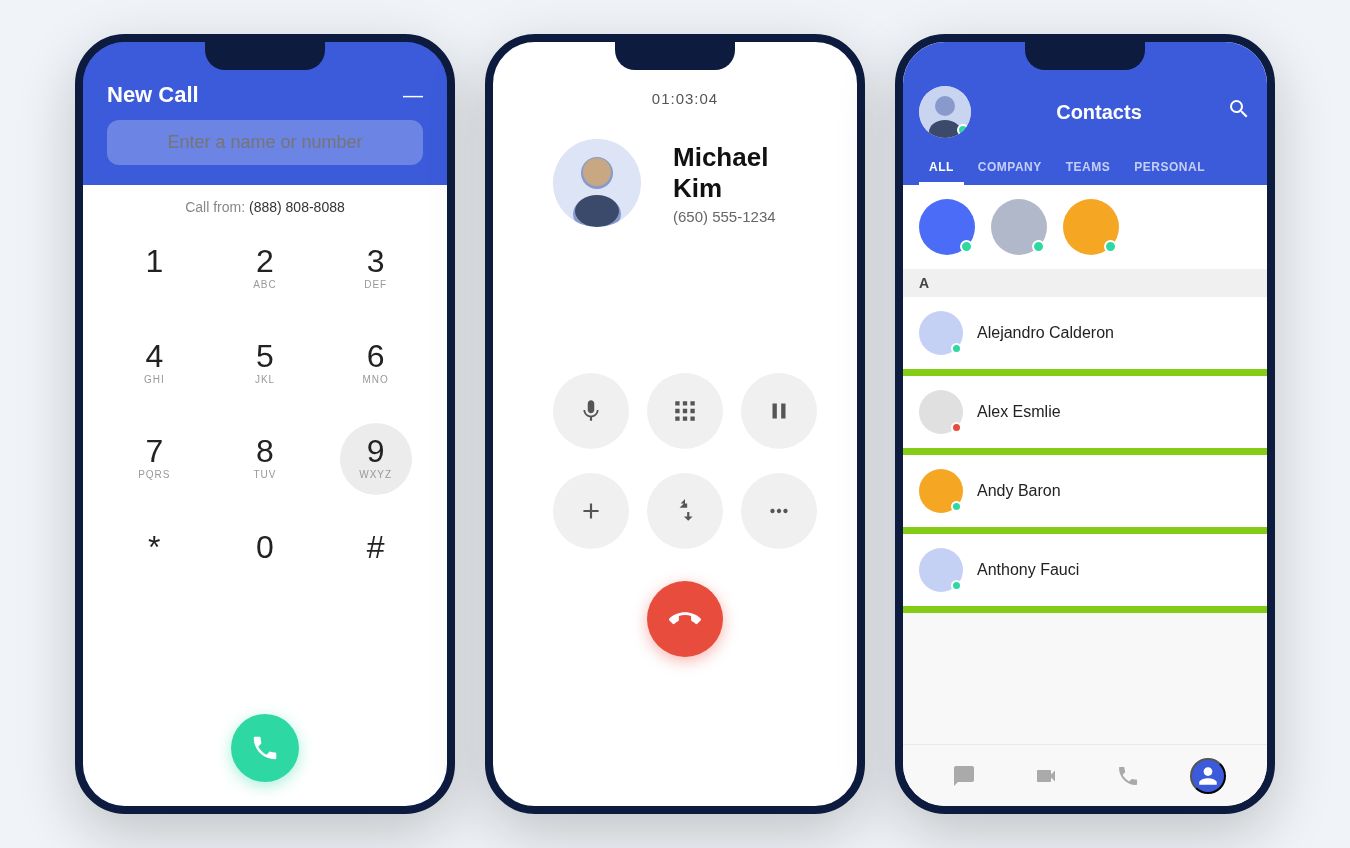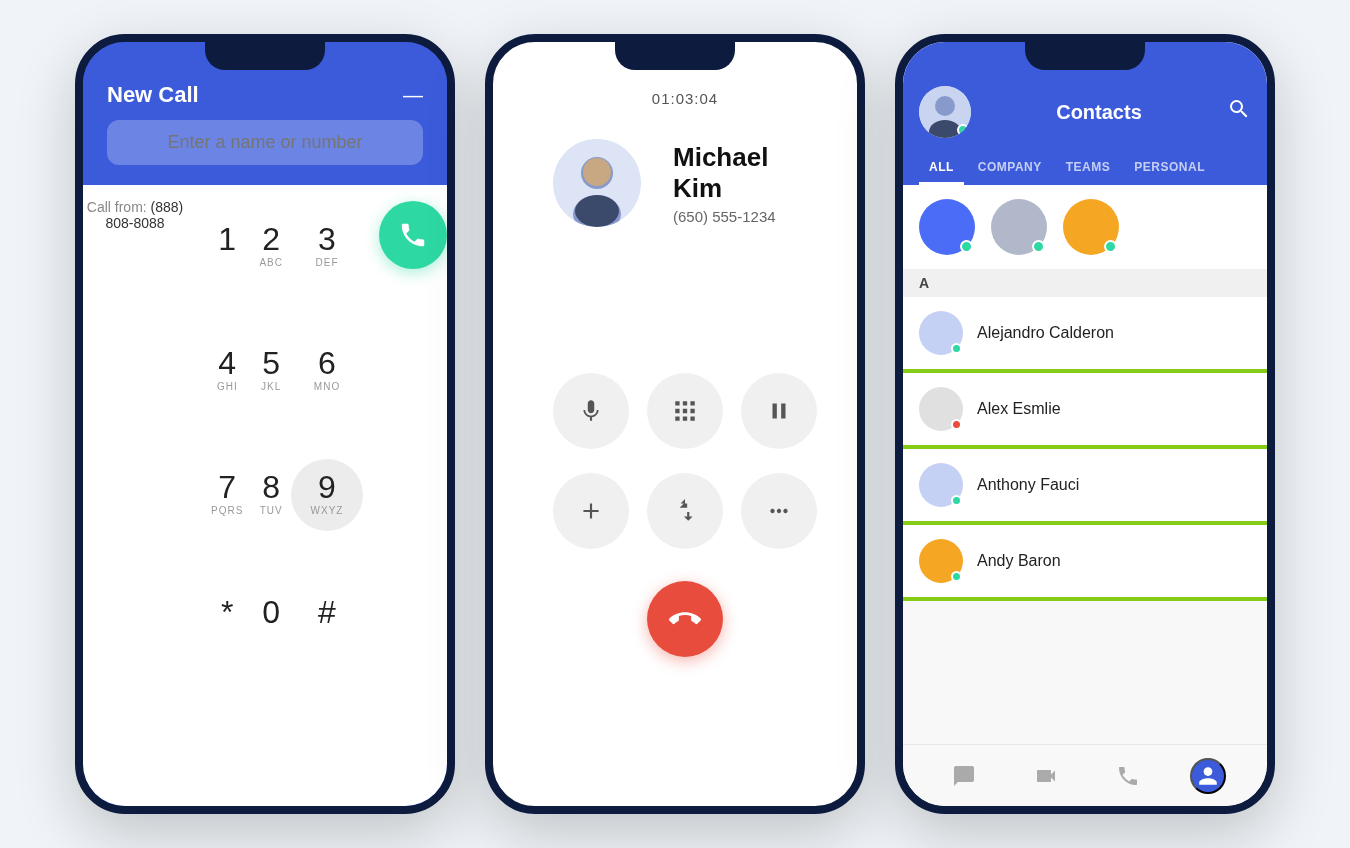--- a/index.html
+++ b/index.html
@@ -77,20 +77,21 @@
       padding: 12px 16px;
       color: rgba(255,255,255,0.7);
       font-size: 18px;
       text-align: center;
       outline: none;
     }
     .phone1-body {
       background: white;
       flex: 1;
       display: flex;
+      flex-direction: column;
       padding: 0;
     }
     .call-from {
       text-align: center;
       color: #888;
       font-size: 14px;
       padding: 14px 0 6px;
     }
     .call-from span {
       color: #333;
@@ -340,21 +341,21 @@
       padding: 6px 16px;
       font-size: 14px;
       font-weight: 600;
       color: #444;
     }
     .contact-item {
       background: white;
       display: flex;
       align-items: center;
       padding: 14px 16px;
-      border-bottom: 4px solid #84cc16;
+      border-bottom: 7px solid #84cc16;
       cursor: pointer;
       gap: 14px;
     }
     .contact-avatar-item {
       width: 44px;
       height: 44px;
       border-radius: 50%;
       position: relative;
       flex-shrink: 0;
     }
@@ -618,32 +619,32 @@
       <div class="contact-item">
         <div class="contact-avatar-item">
           <div class="avatar-circle" style="background:#e0e0e0;"></div>
           <div class="status-dot" style="background:#e74c3c;"></div>
         </div>
         <span class="contact-name">Alex Esmlie</span>
       </div>
 
       <div class="contact-item">
         <div class="contact-avatar-item">
+          <div class="avatar-circle" style="background:#f5a623;"></div>
+          <div class="status-dot" style="background:#2ed8a3;"></div>
+        </div>
+        <span class="contact-name">Andy Baron</span>
+      </div>
+
+      <div class="contact-item">
+        <div class="contact-avatar-item">
           <div class="avatar-circle" style="background:#c5d0f5;"></div>
           <div class="status-dot" style="background:#2ed8a3;"></div>
         </div>
         <span class="contact-name">Anthony Fauci</span>
-      </div>
-
-      <div class="contact-item">
-        <div class="contact-avatar-item">
-          <div class="avatar-circle" style="background:#f5a623;"></div>
-          <div class="status-dot" style="background:#2ed8a3;"></div>
-        </div>
-        <span class="contact-name">Andy Baron</span>
       </div>
     </div>
 
     <div class="phone3-footer">
       <button class="footer-btn">
         <svg width="24" height="24" viewBox="0 0 24 24" fill="#aaa">
           <path d="M20 2H4c-1.1 0-2 .9-2 2v18l4-4h14c1.1 0 2-.9 2-2V4c0-1.1-.9-2-2-2z"></path>
         </svg>
       </button>
       <button class="footer-btn">

